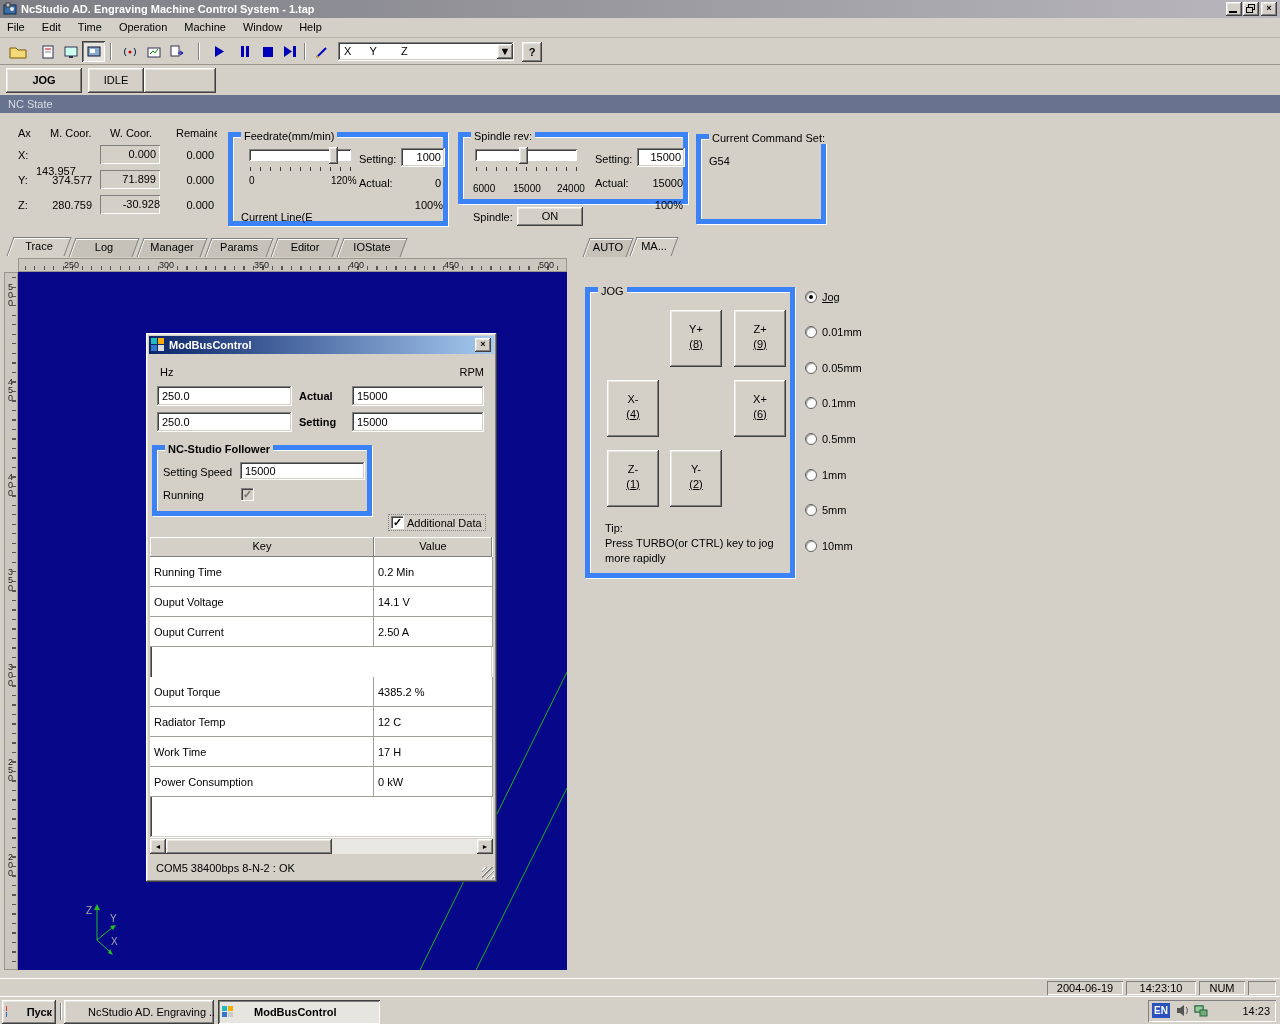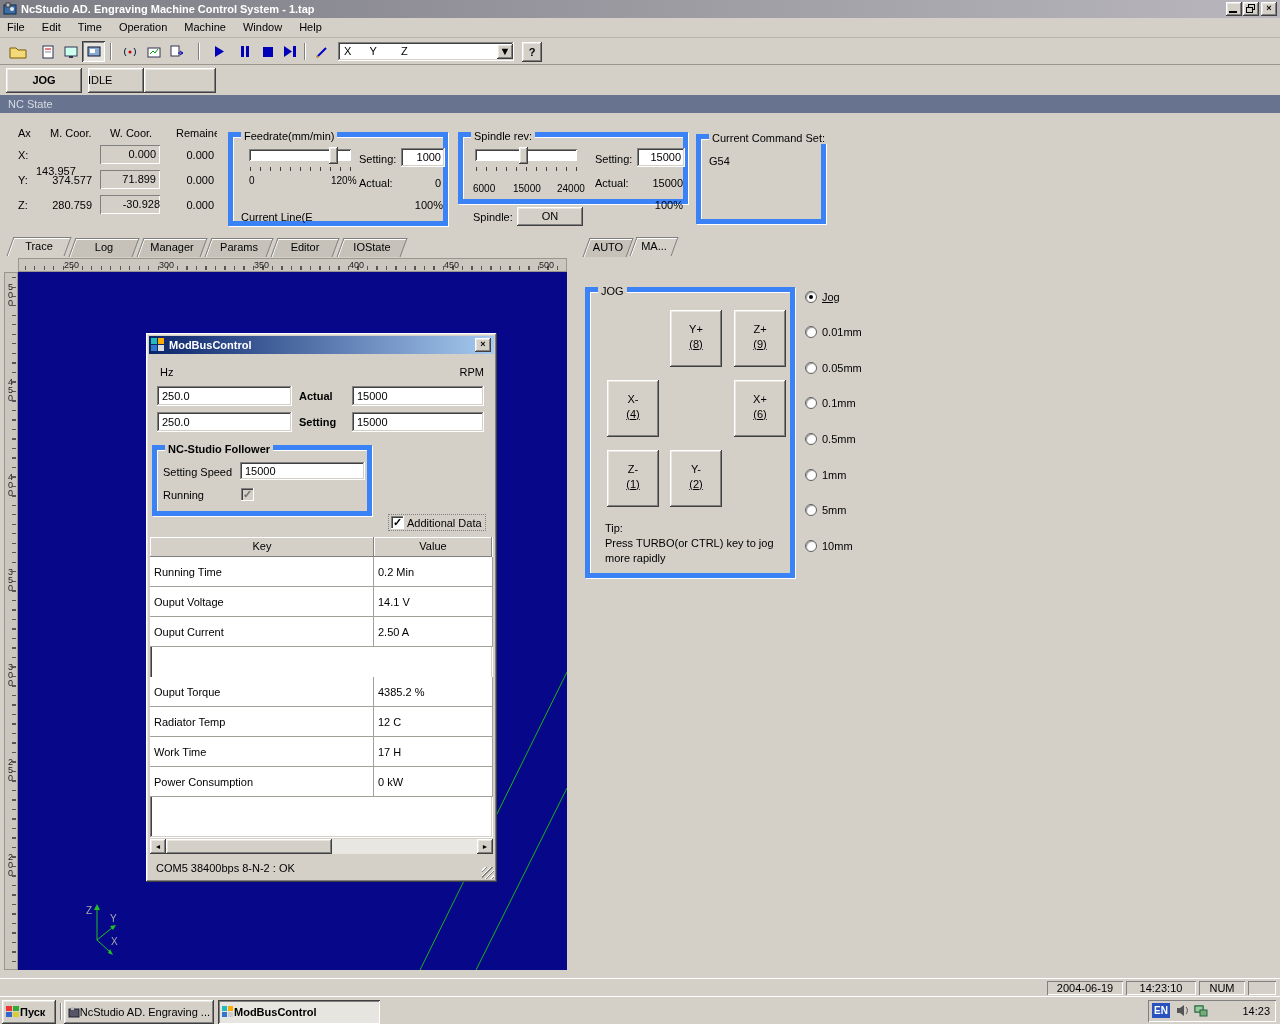--- a/index.html
+++ b/index.html
@@ -35,21 +35,21 @@
 .mb-cell{position:absolute;top:0;height:30px;border-right:1px solid #a3a09a;border-bottom:1px solid #a3a09a;display:flex;align-items:center;padding-left:4px;background:#fff}
 .mb-k{left:0;width:224px}
 .mb-v{left:224px;width:119px}
 .mb-h{position:absolute;top:0;height:20px;background:#d4d0c8;text-align:center;line-height:19px}
 .slider-track{position:absolute;height:12px;background:#fff;box-shadow:inset 1px 1px 0 #808080,inset -1px -1px 0 #fff,inset 2px 2px 0 #404040}
 .slider-thumb{position:absolute;width:9px;height:17px}
 .ticks{position:absolute;height:4px;background:repeating-linear-gradient(to right,#404040 0 1px,transparent 1px 10px)}
 .u{text-decoration:underline}
 .cell{position:absolute;top:2px;height:14px;line-height:14px;padding:0 4px}
 .grip{position:absolute;width:12px;height:12px;background:repeating-linear-gradient(135deg,transparent 0 2px,#fff 2px 3px,#808080 3px 4px)}
-.taskbtn{position:absolute;top:3px;height:24px;display:flex;align-items:center;gap:0;padding:0 4px;overflow:hidden;white-space:nowrap}
+.taskbtn{position:absolute;top:3px;height:24px;display:flex;align-items:center;gap:20px;padding:0 4px;overflow:hidden;white-space:nowrap}
 </style>
 </head>
 <body>
 
 <div class="titlebar">
   <svg class="abs" style="left:3px;top:2px" width="14" height="14">
       <rect x="1" y="3" width="12" height="9" fill="#3a6ea5" stroke="#102a4a"></rect>
       <rect x="3" y="1" width="4" height="4" fill="#c0c0c0" stroke="#404040"></rect>
       <circle cx="9" cy="7" r="2" fill="#e8e8e8"></circle>
     </svg>
@@ -149,21 +149,21 @@
         <path d="M1 13l3-1-2-2z" fill="#e8a100"></path>
       </svg>
     </div>
   <div class="abs field" style="left:338px;top:4px;width:176px;height:19px;padding:3px 4px 0 6px;white-space:pre">X      Y        Z</div>
   <div class="abs r2" style="left:497px;top:6px;width:16px;height:15px;text-align:center;line-height:15px">▼</div>
   <div class="abs r2" style="left:522px;top:4px;width:20px;height:20px;text-align:center;line-height:20px;font-weight:bold">?</div>
 </div>
 
 <div class="abs" style="left:0;top:65px;width:1280px;height:30px">
   <div class="abs r2" style="left:6px;top:3px;width:76px;height:25px;text-align:center;line-height:25px;font-weight:bold">JOG</div>
-  <div class="abs r2" style="left:88px;top:3px;width:56px;height:25px;text-align:left;line-height:25px">IDLE</div>
+  <div class="abs r2" style="left:88px;top:3px;width:56px;height:25px;text-align:center;line-height:25px">IDLE</div>
   <div class="abs r2" style="left:144px;top:3px;width:72px;height:25px"></div>
 </div>
 
 <div class="abs" style="left:0;top:95px;width:1280px;height:18px;background:#68748f;color:#d7dbe3;line-height:18px;padding-left:8px">NC State</div>
 
 <div>
   <span class="lbl" style="left:18px;top:127px">Ax</span>
   <span class="lbl" style="left:50px;top:127px">M. Coor.</span>
   <span class="lbl" style="left:110px;top:127px">W. Coor.</span>
   <span class="lbl" style="left:176px;top:127px;width:41px;overflow:hidden">Remained</span>

